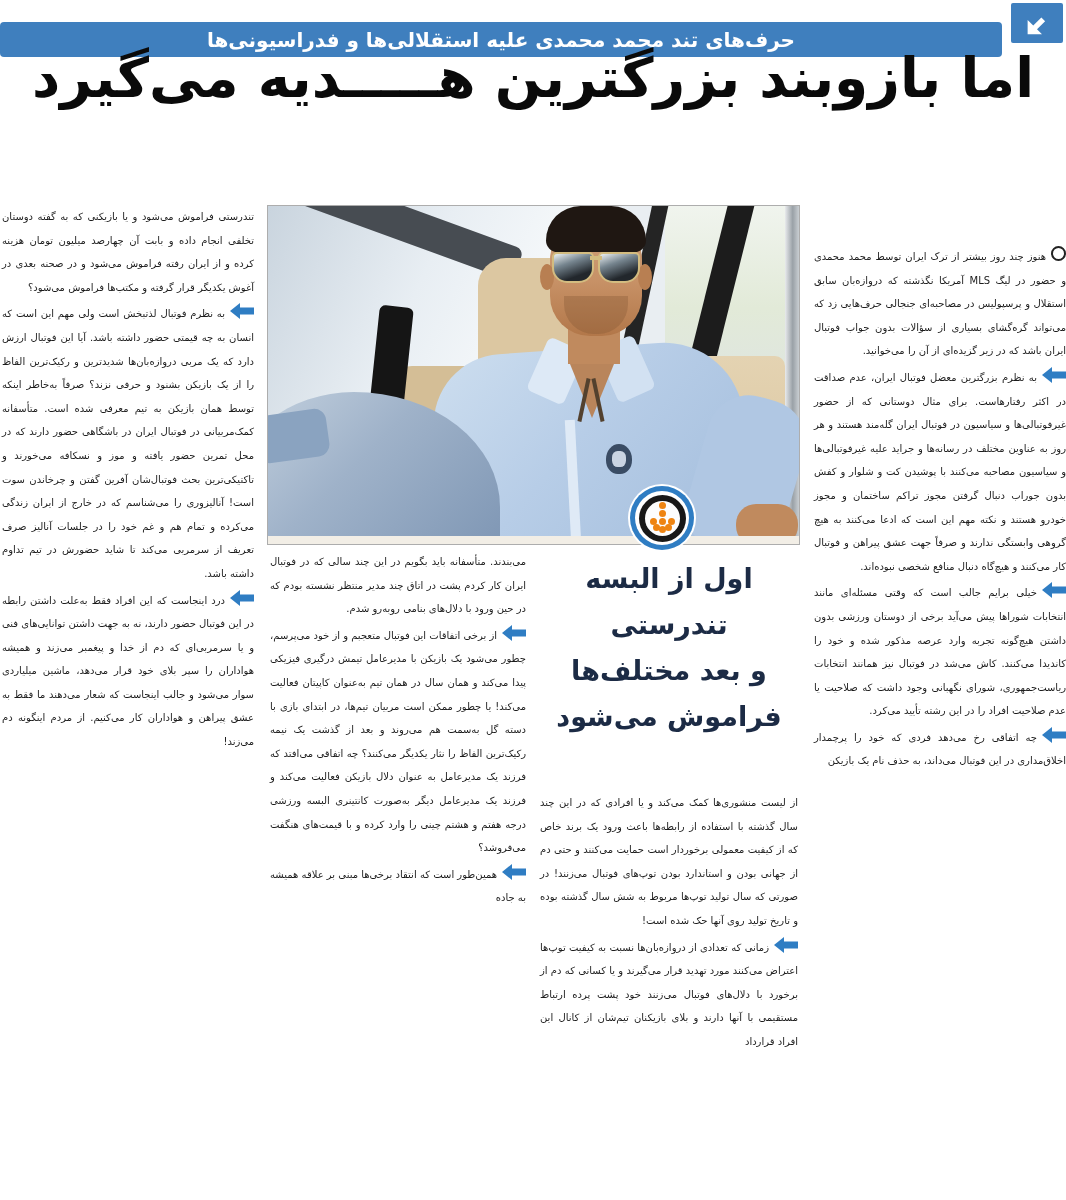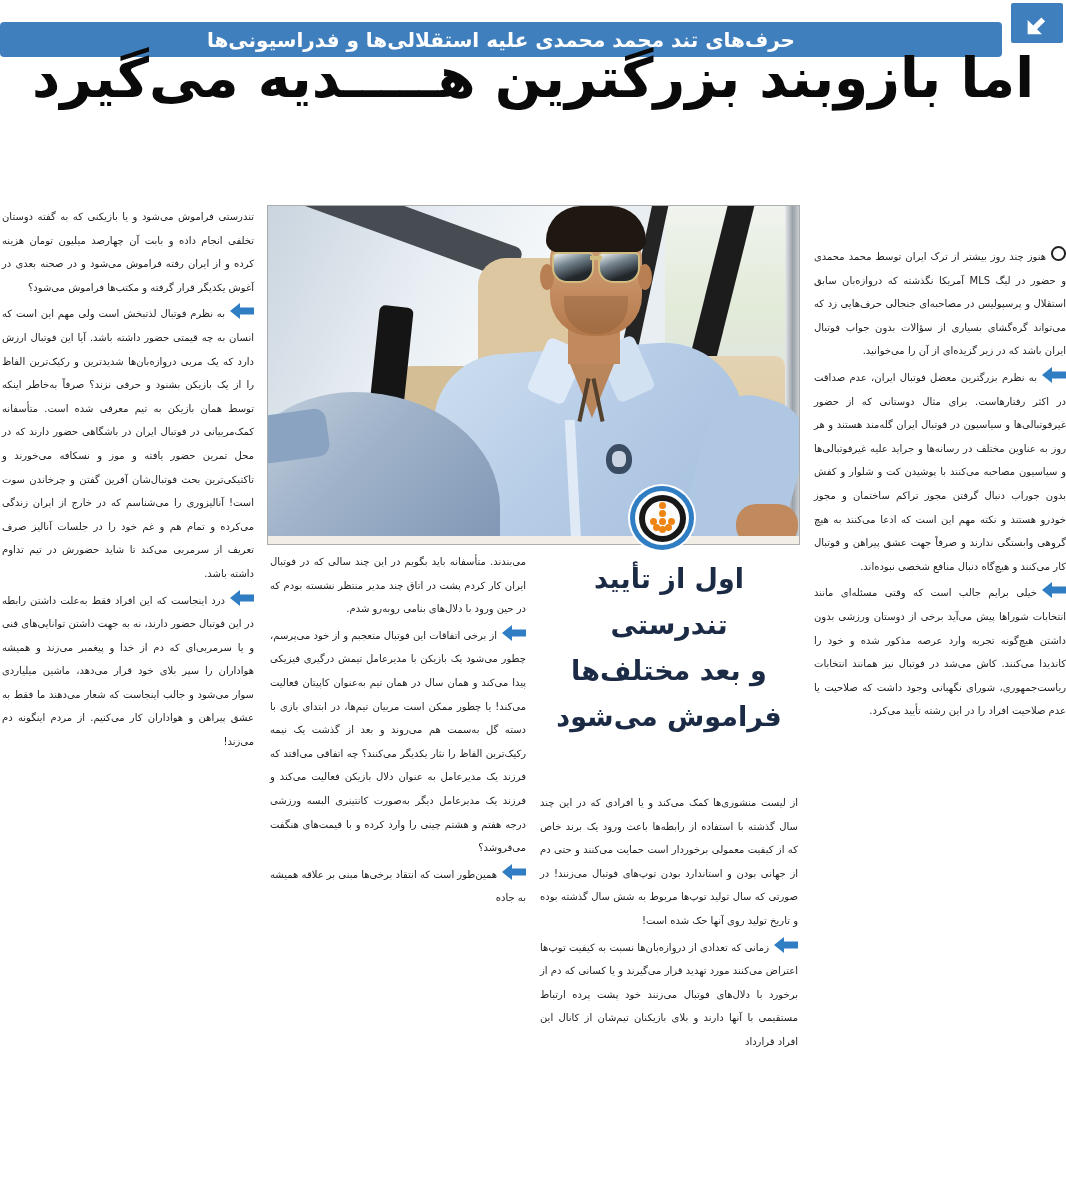--- a/index.html
+++ b/index.html
@@ -203,33 +203,36 @@
       <span class="dot" style="left:5px;top:17px;"></span>
       <span class="dot" style="left:23px;top:17px;"></span>
       <span class="dot" style="left:8px;top:23px;"></span>
       <span class="dot" style="left:20px;top:23px;"></span>
     </div>
         </div>
       </div>
   </div>
 
   <div class="pull-quote">
-    <div>اول از تأیید تندرستی</div>
+    <div>اول از البسه تندرستی</div>
     <div>و بعد مختلف‌ها</div>
     <div>فراموش می‌شود</div>
   </div>
 
   <div class="col" style="right:0;top:205px;width:252px;margin-top:40px;">
     <p><span class="bullet-circle"></span><span>هنوز چند روز بیشتر از ترک ایران توسط محمد محمدی و حضور در لیگ MLS آمریکا نگذشته که دروازه‌بان سابق استقلال و پرسپولیس در مصاحبه‌ای جنجالی حرف‌هایی زد که می‌تواند گره‌گشای بسیاری از سؤالات بدون جواب فوتبال ایران باشد که در زیر گزیده‌ای از آن را می‌خوانید.</span></p>
     <p><svg class="bullet-arrow" viewBox="0 0 24 16">
           <path fill="#2f7dc3" d="M0 8 L10 0 L10 4.5 L24 4.5 L24 11.5 L10 11.5 L10 16 Z"></path>
         </svg><span>به نظرم بزرگترین معضل فوتبال ایران، عدم صداقت در اکثر رفتارهاست. برای مثال دوستانی که از حضور غیرفوتبالی‌ها و سیاسیون در فوتبال ایران گله‌مند هستند و هر روز به عناوین مختلف در رسانه‌ها و جراید علیه غیرفوتبالی‌ها و سیاسیون مصاحبه می‌کنند با پوشیدن کت و شلوار و کفش بدون جوراب دنبال گرفتن مجوز تراکم ساختمان و مجوز خودرو هستند و نکته مهم این است که ادعا می‌کنند به هیچ گروهی وابستگی ندارند و صرفاً جهت عشق پیراهن و فوتبال کار می‌کنند و هیچ‌گاه دنبال منافع شخصی نبوده‌اند.</span></p>
     <p><svg class="bullet-arrow" viewBox="0 0 24 16">
           <path fill="#2f7dc3" d="M0 8 L10 0 L10 4.5 L24 4.5 L24 11.5 L10 11.5 L10 16 Z"></path>
         </svg><span>خیلی برایم جالب است که وقتی مسئله‌ای مانند انتخابات شوراها پیش می‌آید برخی از دوستان ورزشی بدون داشتن هیچ‌گونه تجربه وارد عرصه مذکور شده و خود را کاندیدا می‌کنند. کاش می‌شد در فوتبال نیز همانند انتخابات ریاست‌جمهوری، شورای نگهبانی وجود داشت که صلاحیت یا عدم صلاحیت افراد را در این رشته تأیید می‌کرد.</span></p>
+    <p><svg class="bullet-arrow" viewBox="0 0 24 16">
+          <path fill="#2f7dc3" d="M0 8 L10 0 L10 4.5 L24 4.5 L24 11.5 L10 11.5 L10 16 Z"></path>
+        </svg><span>چه اتفاقی رخ می‌دهد فردی که خود را پرچمدار اخلاق‌مداری در این فوتبال می‌داند، به حذف نام یک بازیکن</span></p>
   </div>
 
   <div class="col" style="right:268px;top:748px;width:258px;margin-top:43px;">
     <p><span>از لیست منشوری‌ها کمک می‌کند و یا افرادی که در این چند سال گذشته با استفاده از رابطه‌ها باعث ورود یک برند خاص که از کیفیت معمولی برخوردار است حمایت می‌کنند و حتی دم از جهانی بودن و استاندارد بودن توپ‌های فوتبال می‌زنند! در صورتی که سال تولید توپ‌ها مربوط به شش سال گذشته بوده و تاریخ تولید روی آنها حک شده است!</span></p>
     <p><svg class="bullet-arrow" viewBox="0 0 24 16">
           <path fill="#2f7dc3" d="M0 8 L10 0 L10 4.5 L24 4.5 L24 11.5 L10 11.5 L10 16 Z"></path>
         </svg><span>زمانی که تعدادی از دروازه‌بان‌ها نسبت به کیفیت توپ‌ها اعتراض می‌کنند مورد تهدید قرار می‌گیرند و یا کسانی که دم از برخورد با دلال‌های فوتبال می‌زنند خود پشت پرده ارتباط مستقیمی با آنها دارند و بلای بازیکنان تیم‌شان از کانال این افراد قرارداد</span></p>
   </div>
 
   <div class="col" style="right:540px;top:550px;width:256px;">

